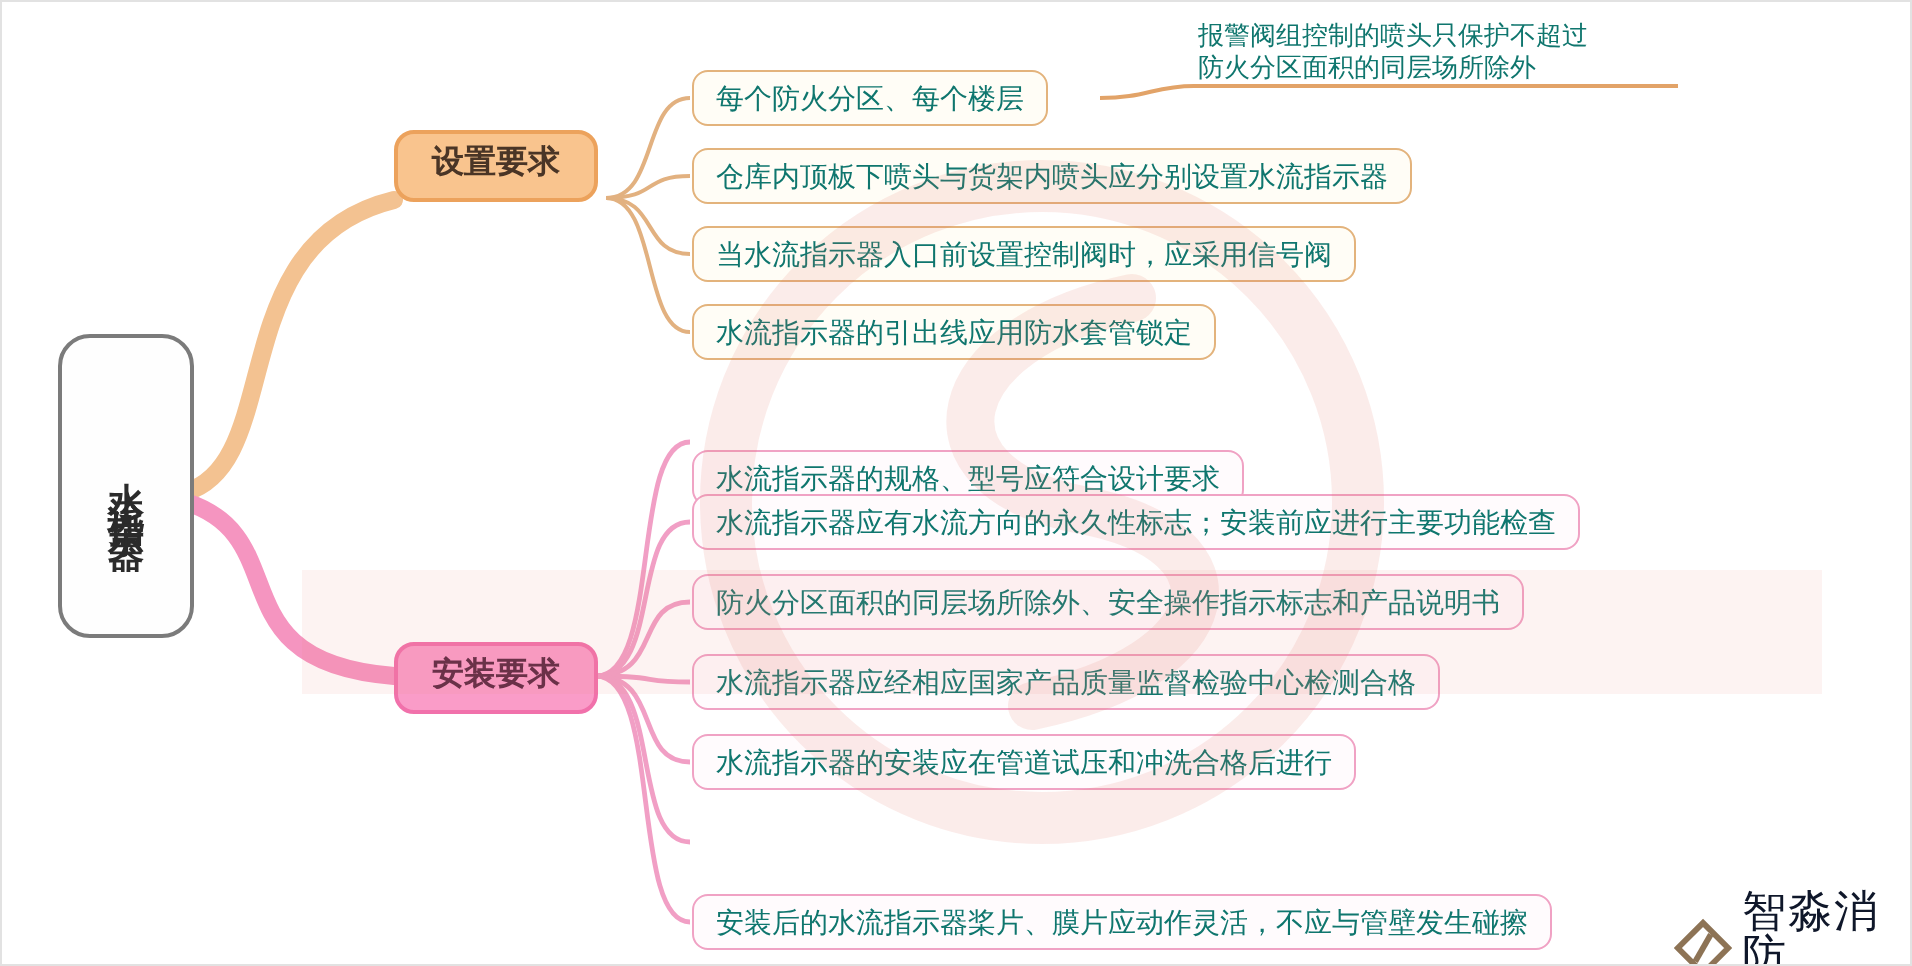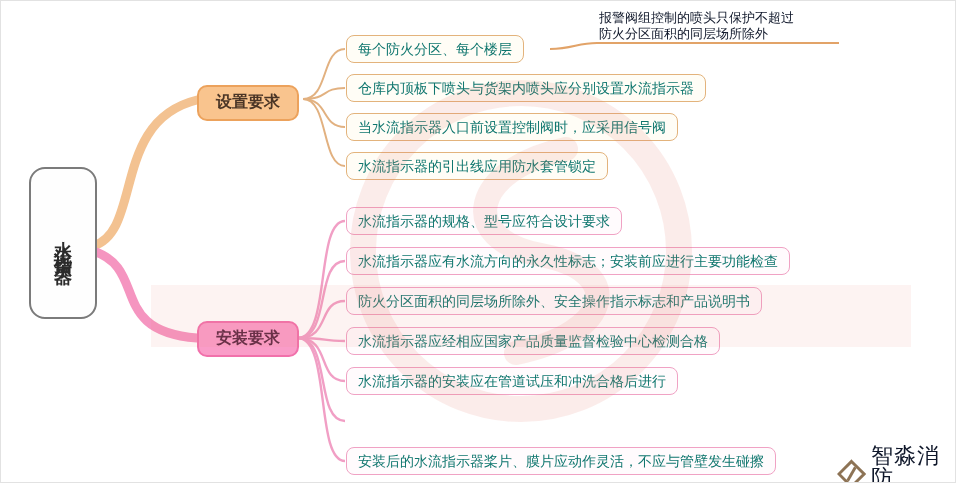--- a/index.html
+++ b/index.html
@@ -22,33 +22,33 @@
     writing-mode:vertical-rl;text-orientation:upright;
     font-size:18px;font-weight:bold;color:#2b2b2b;letter-spacing:7px;
     line-height:1;
   }
 
   .branch-node{
     height:36px;line-height:30px;padding:0 17px;border-radius:10px;
     font-size:16px;font-weight:bold;color:#4a3526;text-align:center;
     border:2px solid;z-index:4;
   }
-  .branch-setup{left:196px;top:84px;background:#f9c48e;border-color:#eca25c;}
+  .branch-setup{left:196px;top:64px;background:#f9c48e;border-color:#eca25c;}
   .branch-install{left:196px;top:320px;background:#fa9cc8;border-color:#f171ab;color:#5c2742;}
 
   .topic{
     left:345px;height:28px;line-height:22px;padding:2px 11px;border-radius:8px;
     font-size:14px;color:#0f766e;border:1.5px solid;background:#fffefa;
   }
   .topic-setup{border-color:#e3b37c;background:#fffdf6;}
   .topic-install{border-color:#f0a2c4;background:#fffbfd;}
 
   .annotation{
     position:absolute;left:598px;top:9px;z-index:3;
-    font-size:13px;line-height:16px;color:#0f172a;white-space:nowrap;
+    font-size:13px;line-height:16px;color:#0f766e;white-space:nowrap;
   }
 
   .logo{
     position:absolute;left:836px;top:444px;z-index:3;
     display:flex;align-items:center;gap:5px;
   }
   .logo-text{display:flex;flex-direction:column;line-height:1;}
   .logo-name{font-size:22px;font-weight:normal;color:#0f172a;letter-spacing:1px;}
   .logo-url{font-size:12px;font-weight:bold;color:#3b3b3b;font-family:"Liberation Mono",monospace;margin-top:2px;margin-left:16px;}
 </style>
@@ -83,21 +83,21 @@
   </div>
 
   <div class="node branch-node branch-setup">设置要求</div>
   <div class="node branch-node branch-install">安装要求</div>
 
   <div class="node topic topic-setup" style="top:34px">每个防火分区、每个楼层</div>
   <div class="node topic topic-setup" style="top:73px">仓库内顶板下喷头与货架内喷头应分别设置水流指示器</div>
   <div class="node topic topic-setup" style="top:112px">当水流指示器入口前设置控制阀时，应采用信号阀</div>
   <div class="node topic topic-setup" style="top:151px">水流指示器的引出线应用防水套管锁定</div>
 
-  <div class="node topic topic-install" style="top:206px">水流指示器的规格、型号应符合设计要求</div>
+  <div class="node topic topic-install" style="top:224px">水流指示器的规格、型号应符合设计要求</div>
   <div class="node topic topic-install" style="top:246px">水流指示器应有水流方向的永久性标志；安装前应进行主要功能检查</div>
   <div class="node topic topic-install" style="top:286px">防火分区面积的同层场所除外、安全操作指示标志和产品说明书</div>
   <div class="node topic topic-install" style="top:326px">水流指示器应经相应国家产品质量监督检验中心检测合格</div>
   <div class="node topic topic-install" style="top:366px">水流指示器的安装应在管道试压和冲洗合格后进行</div>
   <div class="node topic topic-install" style="top:446px">安装后的水流指示器桨片、膜片应动作灵活，不应与管壁发生碰擦</div>
 
   <div class="annotation">
     <div>报警阀组控制的喷头只保护不超过</div>
     <div>防火分区面积的同层场所除外</div>
   </div>

